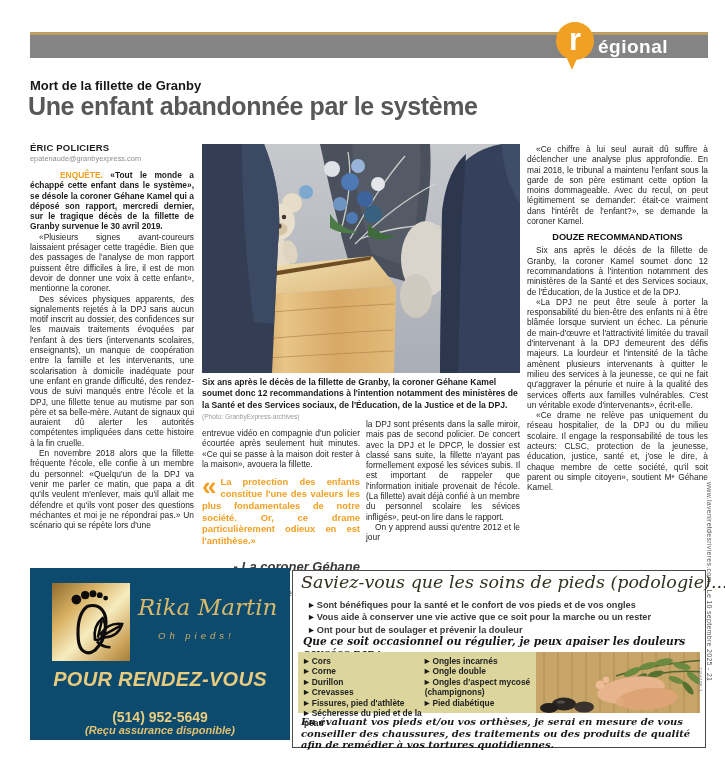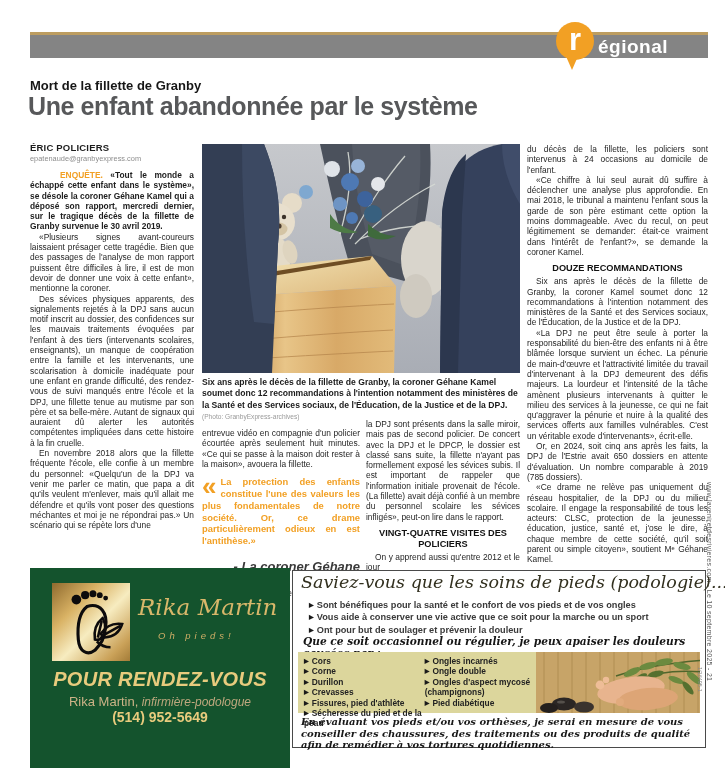--- a/index.html
+++ b/index.html
@@ -37,21 +37,21 @@
   .pullquote{margin:7px 0 5px 0;}
   .pq-mark{float:left;color:#f2a024;font-size:26px;line-height:20px;font-weight:bold;margin-right:4px;}
   .pq-text{color:#f2a024;font-weight:bold;font-size:9.4px;line-height:11.8px;text-align:justify;}
   .pq-attr{clear:both;text-align:right;font-size:13px;font-weight:bold;font-style:italic;color:#3a3a3a;margin-top:15px;}
   
   .photo{position:absolute;left:202px;top:144px;width:318px;height:229px;overflow:hidden;}
   .caption{position:absolute;left:202px;top:377px;width:322px;font-size:8.6px;line-height:11.3px;
            font-weight:bold;color:#1b1b1b;text-align:left;}
   .credit{font-weight:normal;font-size:6.6px;color:#9a9a9a;}
   
-  .ad-left{position:absolute;left:30px;top:568px;width:260px;height:200px;background:#14532d;z-index:5;color:#dcbd75;}
+  .ad-left{position:absolute;left:30px;top:568px;width:260px;height:172px;background:#0c4a6e;z-index:5;color:#dcbd75;}
   .gold-square{position:absolute;left:22px;top:15px;width:78px;height:78px;
                background:linear-gradient(135deg,#8f6a2e 0%,#d9b264 30%,#f7ecc0 55%,#caa158 85%,#a37c38 100%);}
   .script-name{position:absolute;left:108px;top:26px;width:150px;font-family:"DejaVu Serif",serif;
                font-style:italic;font-size:23px;color:#d8b76a;white-space:nowrap;}
   .tagline{position:absolute;left:128px;top:62px;font-style:italic;font-size:9.5px;letter-spacing:4px;color:#cfae66;}
   .ad-cta{position:absolute;left:0;top:100px;width:100%;text-align:center;font-weight:bold;font-style:italic;
           font-size:20px;color:#e8cb7d;letter-spacing:.3px;}
   .ad-person{position:absolute;left:0;top:126px;width:100%;text-align:center;font-size:13px;color:#cdb387;}
   .ad-person .job{font-style:italic;font-size:12px;color:#bfa87e;}
   .ad-phone{position:absolute;left:0;top:141px;width:100%;text-align:center;font-weight:bold;font-size:14px;color:#e8cb7d;}
@@ -193,31 +193,28 @@
     <div class="pullquote">
       <span class="pq-mark">«</span>
       <p class="pq-text">La protection des enfants constitue l'une des valeurs les plus fondamentales de notre société. Or, ce drame particulièrement odieux en est l'antithèse.»</p>
       <div class="pq-attr">- La coroner Géhane Kamel</div>
     </div>
     <p>«Durant cette entrevue, les intervenants de</p>
   </div>
 
   <div class="col" id="col3">
     <p>la DPJ sont présents dans la salle miroir, mais pas de second policier. De concert avec la DPJ et le DPCP, le dossier est classé sans suite, la fillette n'ayant pas formellement exposé les sévices subis. Il est important de rappeler que l'information initiale provenait de l'école. (La fillette) avait déjà confié à un membre du personnel scolaire les sévices infligés», peut-on lire dans le rapport.</p>
-    <div class="colhead">VINGT-QUATRE VISITES DES POLICIERS</div>
     <p class="ind">On y apprend aussi qu'entre 2012 et le jour</p>
   </div>
 
   <div class="col" id="col4">
-    <p>du décès de la fillette, les policiers sont intervenus à 24 occasions au domicile de l'enfant.</p>
     <p class="ind">«Ce chiffre à lui seul aurait dû suffire à déclencher une analyse plus approfondie. En mai 2018, le tribunal a maintenu l'enfant sous la garde de son père estimant cette option la moins dommageable. Avec du recul, on peut légitimement se demander: était-ce vraiment dans l'intérêt de l'enfant?», se demande la coroner Kamel.</p>
     <div class="colhead">DOUZE RECOMMANDATIONS</div>
     <p class="ind">Six ans après le décès de la fillette de Granby, la coroner Kamel soumet donc 12 recommandations à l'intention notamment des ministères de la Santé et des Services sociaux, de l'Éducation, de la Justice et de la DPJ.</p>
     <p class="ind">«La DPJ ne peut être seule à porter la responsabilité du bien-être des enfants ni à être blâmée lorsque survient un échec. La pénurie de main-d'œuvre et l'attractivité limitée du travail d'intervenant à la DPJ demeurent des défis majeurs. La lourdeur et l'intensité de la tâche amènent plusieurs intervenants à quitter le milieu des services à la jeunesse, ce qui ne fait qu'aggraver la pénurie et nuire à la qualité des services offerts aux familles vulnérables. C'est un véritable exode d'intervenants», écrit-elle.</p>
-    <p class="ind">Or, en 2024, soit cinq ans après les faits, la DPJ de l'Estrie avait 650 dossiers en attente d'évaluation. Un nombre comparable à 2019 (785 dossiers).</p>
     <p class="ind">«Ce drame ne relève pas uniquement du réseau hospitalier, de la DPJ ou du milieu scolaire. Il engage la responsabilité de tous les acteurs: CLSC, protection de la jeunesse, éducation, justice, santé et, j'ose le dire, à chaque membre de cette société, qu'il soit parent ou simple citoyen», soutient Mᵉ Géhane Kamel.</p>
   </div>
 
   <div class="ad-left">
     <div class="gold-square">
       <svg width="78" height="78" viewBox="0 0 80 80">
         <g fill="none" stroke="#0d0b0c" stroke-width="3.2">
           <path d="M36 24 C50 20 57 31 55 45 C54 57 50 63 44 69 C36 75 28 70 27 58 C26 46 27 31 36 24 Z"></path>
         </g>
         <g fill="#0d0b0c">
@@ -232,29 +229,29 @@
           <path d="M52 54 L70 44"></path>
           <path d="M44 58 Q42 44 52 36 Q58 47 50 57 Q47 59 44 58 Z"></path>
           <path d="M47 56 L51 39"></path>
           <path d="M46 60 Q52 66 60 66"></path>
         </g>
       </svg>
     </div>
     <div class="script-name">Rika Martin</div>
     <div class="tagline">Oh pieds!</div>
     <div class="ad-cta">POUR RENDEZ-VOUS</div>
-    <div class="ad-person"><span>Rika Martin,</span><span class="job"> infirmière-podologue</span></div>
     <div class="ad-phone">(514) 952-5649</div>
+    <div class="ad-note">(Reçu assurance disponible)</div>
   </div>
 
   <div class="ad-right">
     <div class="ad-title">Saviez-vous que les soins de pieds (podologie)......</div>
     <div class="ad-bullets">
       <div class="li"><span class="blt">▶</span><span>Sont bénéfiques pour la santé et le confort de vos pieds et de vos ongles</span></div>
-      <div class="li"><span class="blt">▶</span><span>Vous aide à conserver une vie active que ce soit pour la marche ou un sport</span></div>
+      <div class="li"><span class="blt">▶</span><span>Vous aide à conserver une vie active que ce soit pour la marche ou un rester</span></div>
       <div class="li"><span class="blt">▶</span><span>Ont pour but de soulager et prévenir la douleur</span></div>
     </div>
     <div class="ad-lead">Que ce soit occasionnel ou régulier, je peux apaiser les douleurs causées par :</div>
     <div class="ad-row">
       <div class="khaki">
         <div class="klist">
           <div class="li"><span class="blt">▶</span><span>Cors</span></div>
           <div class="li"><span class="blt">▶</span><span>Corne</span></div>
           <div class="li"><span class="blt">▶</span><span>Durillon</span></div>
           <div class="li"><span class="blt">▶</span><span>Crevasses</span></div>

